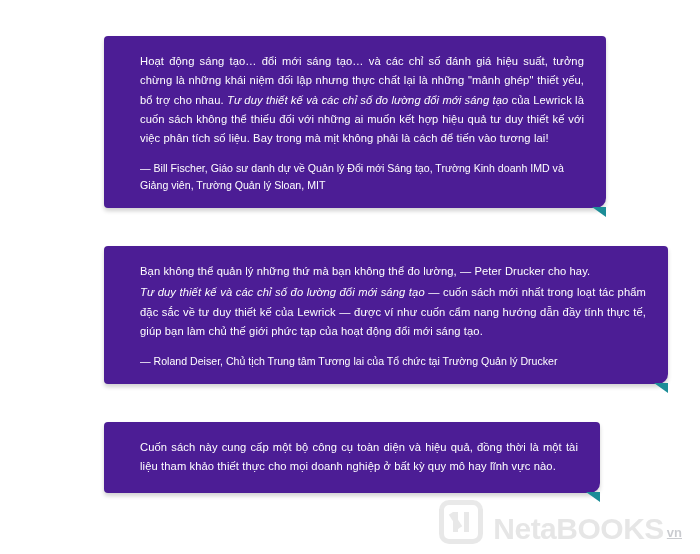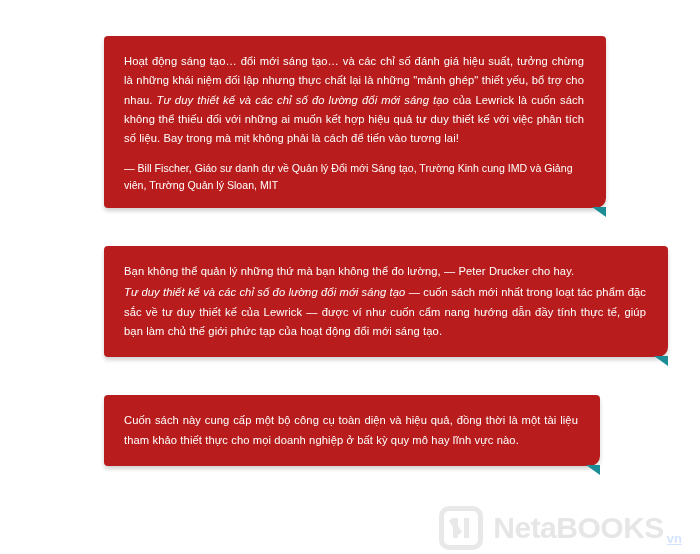--- a/index.html
+++ b/index.html
@@ -21,24 +21,24 @@
     box-sizing: border-box;
   }
   .quotes {
     position: absolute;
     left: 104px;
     top: 36px;
     width: 502px;
   }
   .quote-card {
     position: relative;
-    background: #b91c1c;
+    background: #4c1d95;
     color: #ffffff;
     border-radius: 4px 4px 10px 4px;
-    padding: 16px 22px 14px 20px;
+    padding: 16px 22px 14px 36px;
     box-sizing: border-box;
     box-shadow: 0 3px 4px rgba(0,0,0,0.18);
     margin-bottom: 38px;
   }
   .quote-card::after {
     content: "";
     position: absolute;
     right: 0;
     bottom: -9px;
     width: 0;
@@ -64,23 +64,23 @@
     margin-top: 12px;
   }
   .card-1 { width: 502px; }
   .card-2 { width: 564px; }
   .card-3 { width: 496px; }
 
   
   .watermark {
     position: absolute;
     right: 18px;
-    bottom: 4px;
+    bottom: 10px;
     display: flex;
-    align-items: center;
+    align-items: flex-end;
     opacity: 0.22;
     user-select: none;
   }
   .wm-logo {
     width: 44px;
     height: 44px;
     border: 5px solid #9a9a9a;
     border-radius: 10px;
     position: relative;
     margin-right: 10px;
@@ -117,52 +117,53 @@
   .wm-text {
     font-size: 30px;
     font-weight: bold;
     color: #8f8f8f;
     letter-spacing: -0.5px;
     line-height: 1;
   }
   .wm-suffix {
     font-size: 13px;
     font-weight: bold;
-    color: #3b82f6;
+    color: #0f172a;
     margin-left: 3px;
     align-self: flex-end;
     padding-bottom: 4px;
     text-decoration: underline;
   }
 </style>
 </head>
 <body>
 
 <div class="page">
 
   <div class="quotes">
 
     <div class="quote-card card-1">
       <div class="quote-body">
         <p>
           <span>Hoạt động sáng tạo… đổi mới sáng tạo… và các chỉ số đánh giá hiệu suất, tưởng chừng là những khái niệm đối lập nhưng thực chất lại là những "mảnh ghép" thiết yếu, bổ trợ cho nhau. </span><em>Tư duy thiết kế và các chỉ số đo lường đổi mới sáng tạo</em><span> của Lewrick là cuốn sách không thể thiếu đối với những ai muốn kết hợp hiệu quả tư duy thiết kế với việc phân tích số liệu. Bay trong mà mịt không phải là cách để tiến vào tương lai!</span>
         </p>
       </div>
-      <div class="attrib">— Bill Fischer, Giáo sư danh dự về Quản lý Đổi mới Sáng tạo, Trường Kinh cung IMD và Giảng viên, Trường Quản lý Sloan, MIT</div>
+      <div class="attrib">— Bill Fischer, Giáo sư danh dự về Quản lý Đổi mới Sáng tạo, Trường Kinh doanh IMD và Giảng viên, Trường Quản lý Sloan, MIT</div>
     </div>
 
     <div class="quote-card card-2">
       <div class="quote-body">
         <p>
           <span>Bạn không thể quản lý những thứ mà bạn không thể đo lường, — Peter Drucker cho hay.</span>
         </p>
         <p>
           <em>Tư duy thiết kế và các chỉ số đo lường đổi mới sáng tạo</em><span> — cuốn sách mới nhất trong loạt tác phẩm đặc sắc về tư duy thiết kế của Lewrick — được ví như cuốn cẩm nang hướng dẫn đầy tính thực tế, giúp bạn làm chủ thế giới phức tạp của hoạt động đổi mới sáng tạo.</span>
         </p>
       </div>
+      <div class="attrib">— Roland Deiser, Chủ tịch Trung tâm Tương lai của Tổ chức tại Trường Quản lý Drucker</div>
     </div>
 
     <div class="quote-card card-3">
       <div class="quote-body">
         <p>
           <span>Cuốn sách này cung cấp một bộ công cụ toàn diện và hiệu quả, đồng thời là một tài liệu tham khảo thiết thực cho mọi doanh nghiệp ở bất kỳ quy mô hay lĩnh vực nào.</span>
         </p>
       </div>
     </div>
 

